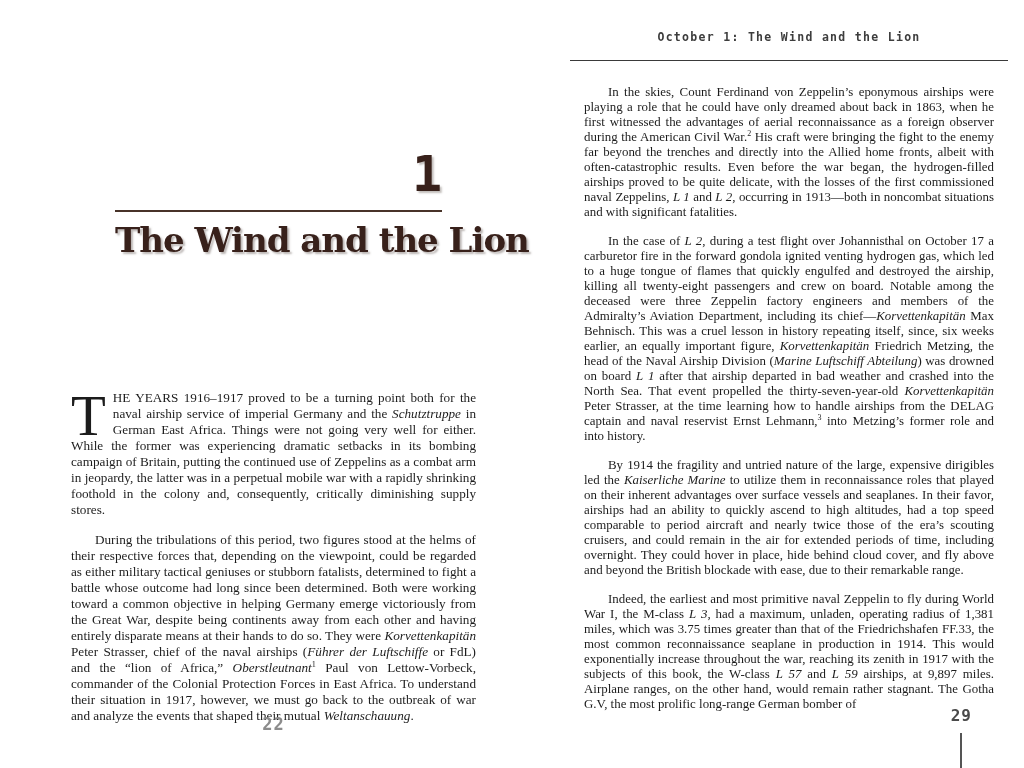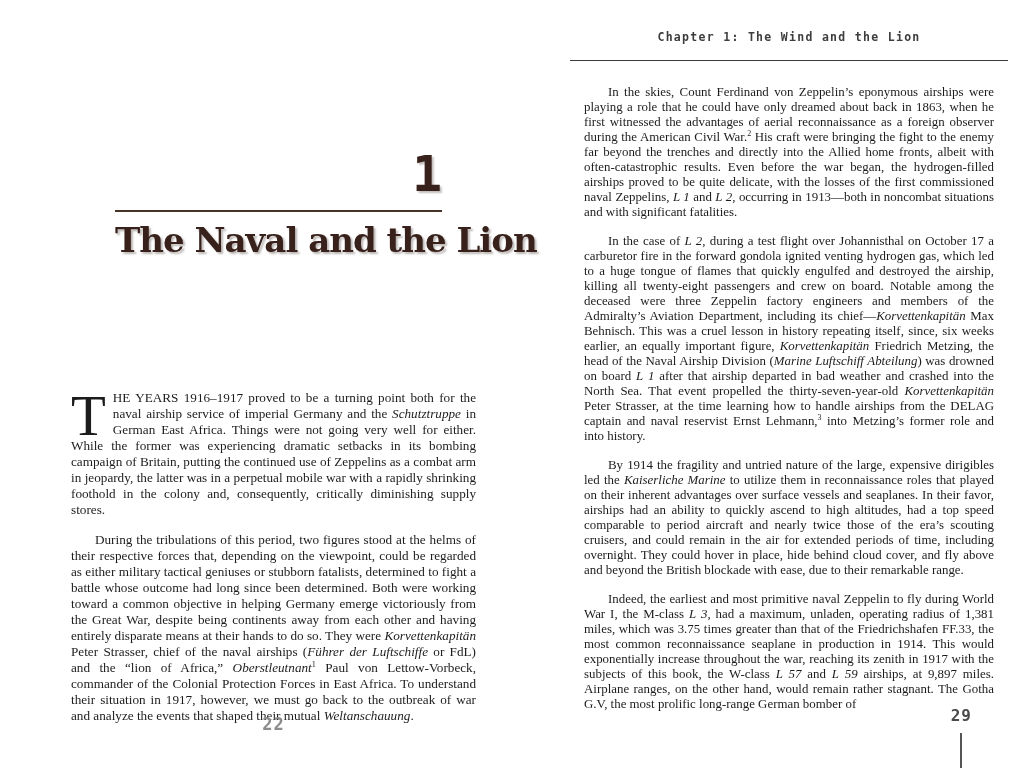--- a/index.html
+++ b/index.html
@@ -66,33 +66,33 @@
     font-size:16px;color:var(--page-number-right);letter-spacing:1px;}
   .corner-rule{position:absolute;left:390px;top:733px;width:2px;height:35px;background:#555;}
 </style>
 </head>
 <body>
 
 <div class="page page-left">
   <div class="chapter-heading">
     <div class="chapter-number">1</div>
     <hr class="chapter-rule">
-    <div class="chapter-title">The Naval and the Lion</div>
+    <div class="chapter-title">The Wind and the Lion</div>
   </div>
 
   <div class="body-left">
     <p class="para"><span class="dropcap">T</span><span><span>HE YEARS 1916–1917 proved to be a turning point both for the naval airship service of imperial Germany and the </span><span class="it">Schutztruppe</span><span> in German East Africa. Things were not going very well for either. While the former was experiencing dramatic setbacks in its bombing campaign of Britain, putting the continued use of Zeppelins as a combat arm in jeopardy, the latter was in a perpetual mobile war with a rapidly shrinking foothold in the colony and, consequently, critically diminishing supply stores.</span></span></p>
     <p class="para indent"><span>During the tribulations of this period, two figures stood at the helms of their respective forces that, depending on the viewpoint, could be regarded as either military tactical geniuses or stubborn fatalists, determined to fight a battle whose outcome had long since been determined. Both were working toward a common objective in helping Germany emerge victoriously from the Great War, despite being continents away from each other and having entirely disparate means at their hands to do so. They were </span><span class="it">Korvettenkapitän</span><span> Peter Strasser, chief of the naval airships (</span><span class="it">Führer der Luftschiffe</span><span> or FdL) and the “lion of Africa,” </span><span class="it">Oberstleutnant</span><sup>1</sup><span> Paul von Lettow-Vorbeck, commander of the Colonial Protection Forces in East Africa. To understand their situation in 1917, however, we must go back to the outbreak of war and analyze the events that shaped their mutual </span><span class="it">Weltanschauung</span><span>.</span></p>
   </div>
 
   <div class="pagenum pagenum-left">22</div>
 </div>
 
 <div class="page page-right">
-  <div class="running-header">Chapter 1: The Wind and the Lion</div>
+  <div class="running-header">October 1: The Wind and the Lion</div>
   <hr class="header-rule">
 
   <div class="body-right">
     <p class="para indent"><span>In the skies, Count Ferdinand von Zeppelin’s eponymous airships were playing a role that he could have only dreamed about back in 1863, when he first witnessed the advantages of aerial reconnaissance as a foreign observer during the American Civil War.</span><sup>2</sup><span> His craft were bringing the fight to the enemy far beyond the trenches and directly into the Allied home fronts, albeit with often-catastrophic results. Even before the war began, the hydrogen-filled airships proved to be quite delicate, with the losses of the first commissioned naval Zeppelins, </span><span class="it">L 1</span><span> and </span><span class="it">L 2</span><span>, occurring in 1913—both in noncombat situations and with significant fatalities.</span></p>
     <p class="para indent"><span>In the case of </span><span class="it">L 2</span><span>, during a test flight over Johannisthal on October 17 a carburetor fire in the forward gondola ignited venting hydrogen gas, which led to a huge tongue of flames that quickly engulfed and destroyed the airship, killing all twenty-eight passengers and crew on board. Notable among the deceased were three Zeppelin factory engineers and members of the Admiralty’s Aviation Department, including its chief—</span><span class="it">Korvettenkapitän</span><span> Max Behnisch. This was a cruel lesson in history repeating itself, since, six weeks earlier, an equally important figure, </span><span class="it">Korvettenkapitän</span><span> Friedrich Metzing, the head of the Naval Airship Division (</span><span class="it">Marine Luftschiff Abteilung</span><span>) was drowned on board </span><span class="it">L 1</span><span> after that airship departed in bad weather and crashed into the North Sea. That event propelled the thirty-seven-year-old </span><span class="it">Korvettenkapitän</span><span> Peter Strasser, at the time learning how to handle airships from the DELAG captain and naval reservist Ernst Lehmann,</span><sup>3</sup><span> into Metzing’s former role and into history.</span></p>
     <p class="para indent"><span>By 1914 the fragility and untried nature of the large, expensive dirigibles led the </span><span class="it">Kaiserliche Marine</span><span> to utilize them in reconnaissance roles that played on their inherent advantages over surface vessels and seaplanes. In their favor, airships had an ability to quickly ascend to high altitudes, had a top speed comparable to period aircraft and nearly twice those of the era’s scouting cruisers, and could remain in the air for extended periods of time, including overnight. They could hover in place, hide behind cloud cover, and fly above and beyond the British blockade with ease, due to their remarkable range.</span></p>
     <p class="para indent"><span>Indeed, the earliest and most primitive naval Zeppelin to fly during World War I, the M-class </span><span class="it">L 3</span><span>, had a maximum, unladen, operating radius of 1,381 miles, which was 3.75 times greater than that of the Friedrichshafen FF.33, the most common reconnaissance seaplane in production in 1914. This would exponentially increase throughout the war, reaching its zenith in 1917 with the subjects of this book, the W-class </span><span class="it">L 57</span><span> and </span><span class="it">L 59</span><span> airships, at 9,897 miles. Airplane ranges, on the other hand, would remain rather stagnant. The Gotha G.V, the most prolific long-range German bomber of</span></p>
   </div>
 
   <div class="pagenum pagenum-right">29</div>

